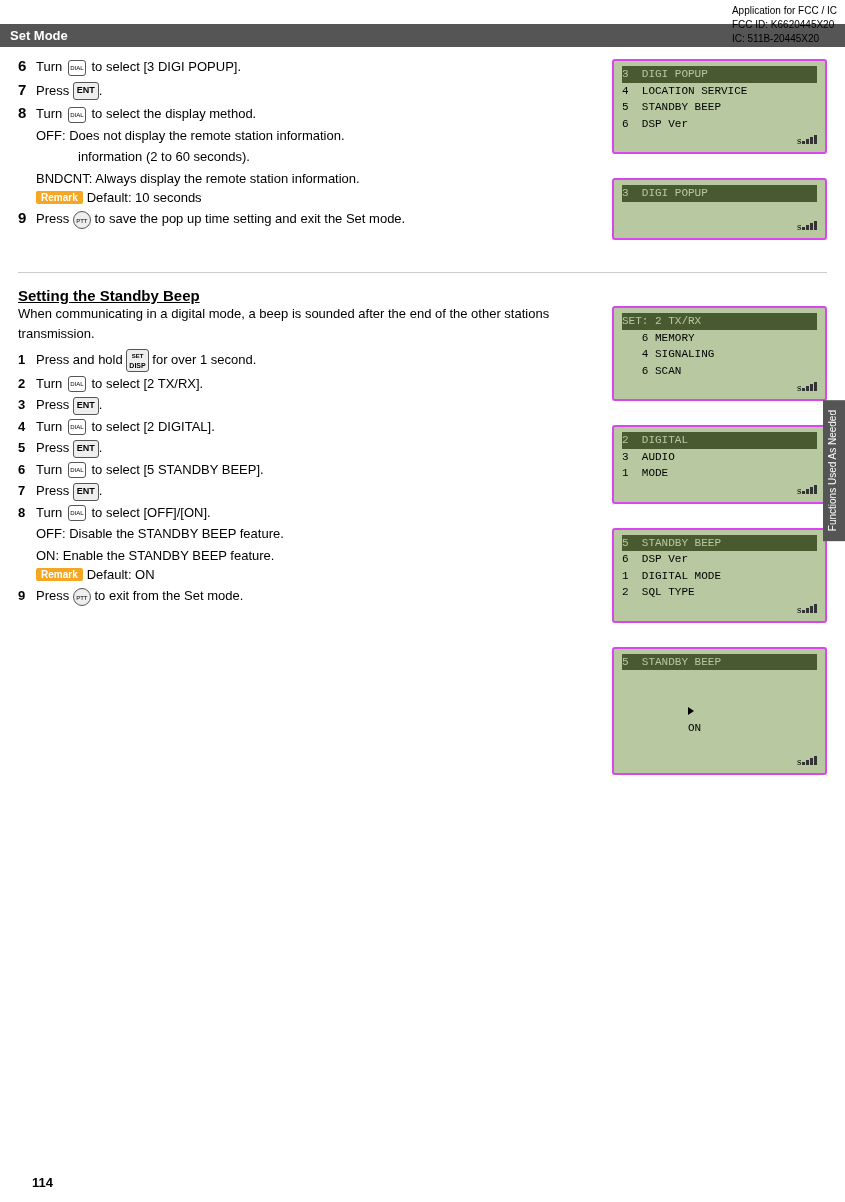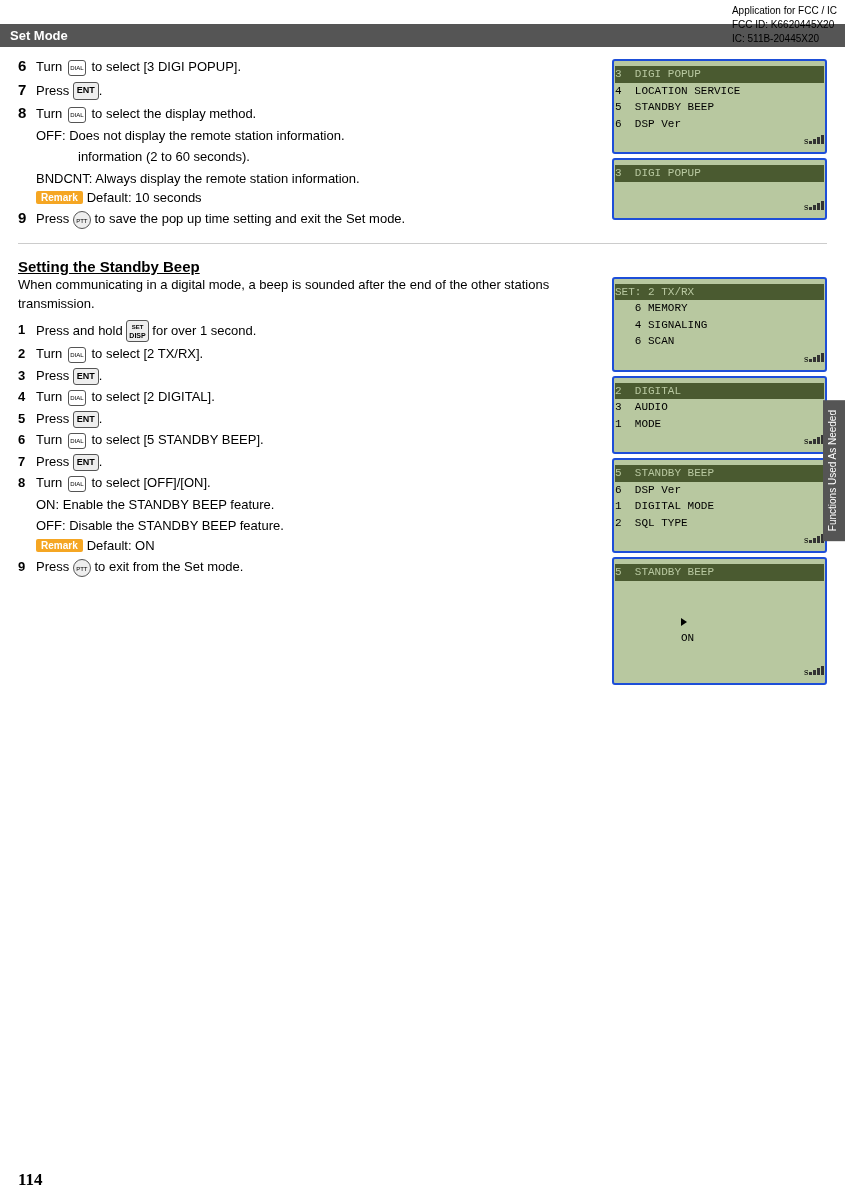--- a/index.html
+++ b/index.html
@@ -146,26 +146,26 @@
     .section-heading {
       font-size: 15px;
       font-weight: bold;
       text-decoration: underline;
       margin-top: 14px;
     }
 
     
     .lcd-screen {
       background: #b8c8a0;
-      border: 2px solid #1d4ed8;
+      border: 2px solid #d946ef;
       border-radius: 3px;
-      padding: 5px 1px;
+      padding: 5px 8px;
       font-family: 'Courier New', monospace;
       font-size: 11px;
-      margin-bottom: 4px;
+      margin-bottom: 24px;
       position: relative;
     }
     .lcd-screen .lcd-line {
       line-height: 1.5;
       white-space: pre;
     }
     .lcd-screen .lcd-line.selected {
       background: #4a5a30;
       color: #b8c8a0;
     }
@@ -185,24 +185,23 @@
     .signal-bars span {
       background: #333;
       width: 3px;
       display: inline-block;
     }
 
     
     .page-number {
       position: absolute;
       bottom: 12px;
-      left: 18px;
-      font-weight: bold;
-      font-size: 17px;
-      font-family: Liberation Serif, serif;
+      left: 32px;
+      font-weight: bold;
+      font-size: 13px;
     }
 
     
     .side-tab {
       position: absolute;
       right: 0;
       top: 400px;
       width: 22px;
       background: #555;
       color: #fff;
@@ -405,22 +404,22 @@
       </div>
 
       <div class="step-line mb2">
         <span class="step-num" style="font-size:13px;font-weight:bold;">8</span>
         <span class="step-content">
           Turn <span class="dial-inner">
               <span>DIAL</span>
             </span> to select [OFF]/[ON].
         </span>
       </div>
+      <div class="sub-line mb2">OFF: Disable the STANDBY BEEP feature.</div>
       <div class="sub-line mb2">ON: Enable the STANDBY BEEP feature.</div>
-      <div class="sub-line mb2">OFF: Disable the STANDBY BEEP feature.</div>
       <div class="remark-line">
         <span class="remark-badge">Remark</span>
         <span>Default: ON</span>
       </div>
 
       <div class="step-line mt4 mb6">
         <span class="step-num" style="font-size:13px;font-weight:bold;">9</span>
         <span class="step-content">
           Press <span class="ptt-btn" style="font-size:6px;line-height:18px;">PTT</span> to exit from the Set mode.
         </span>

